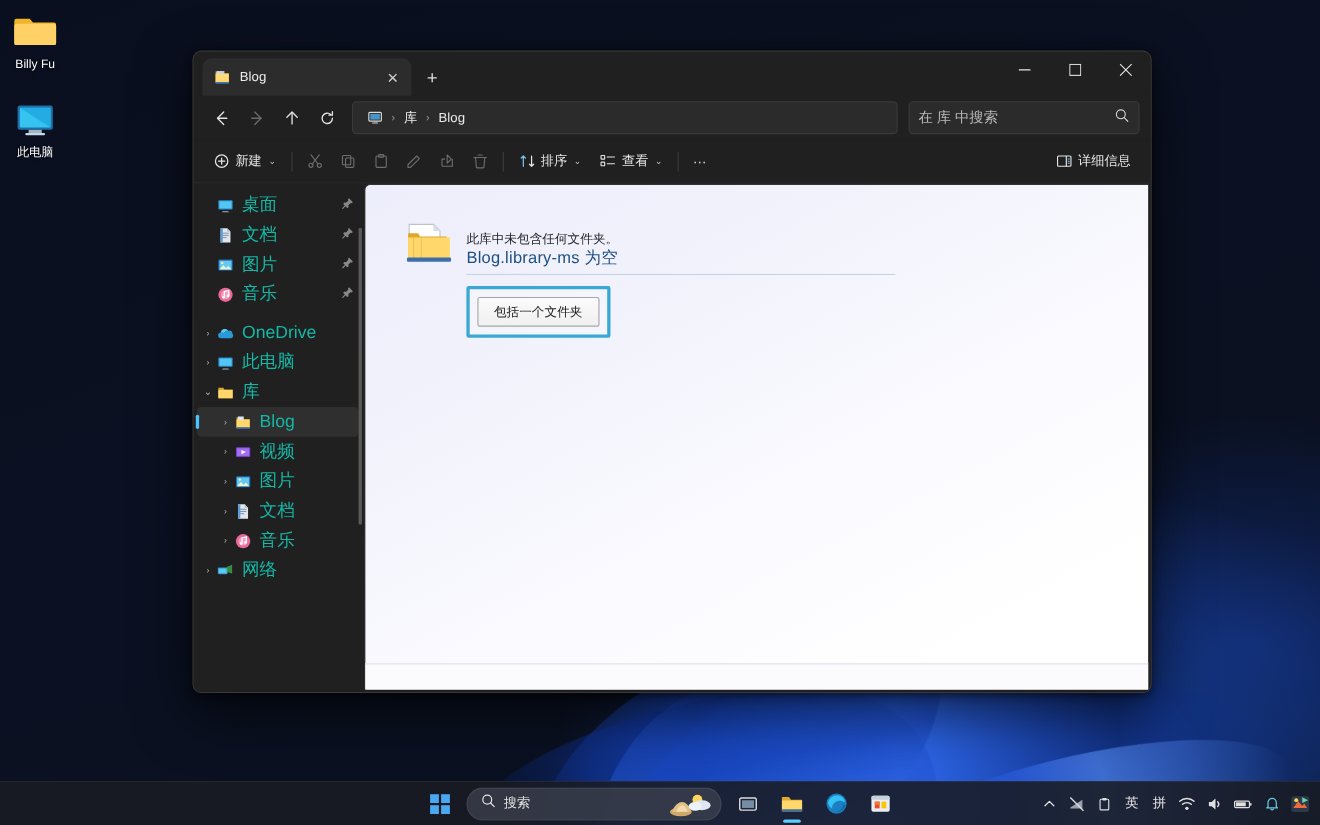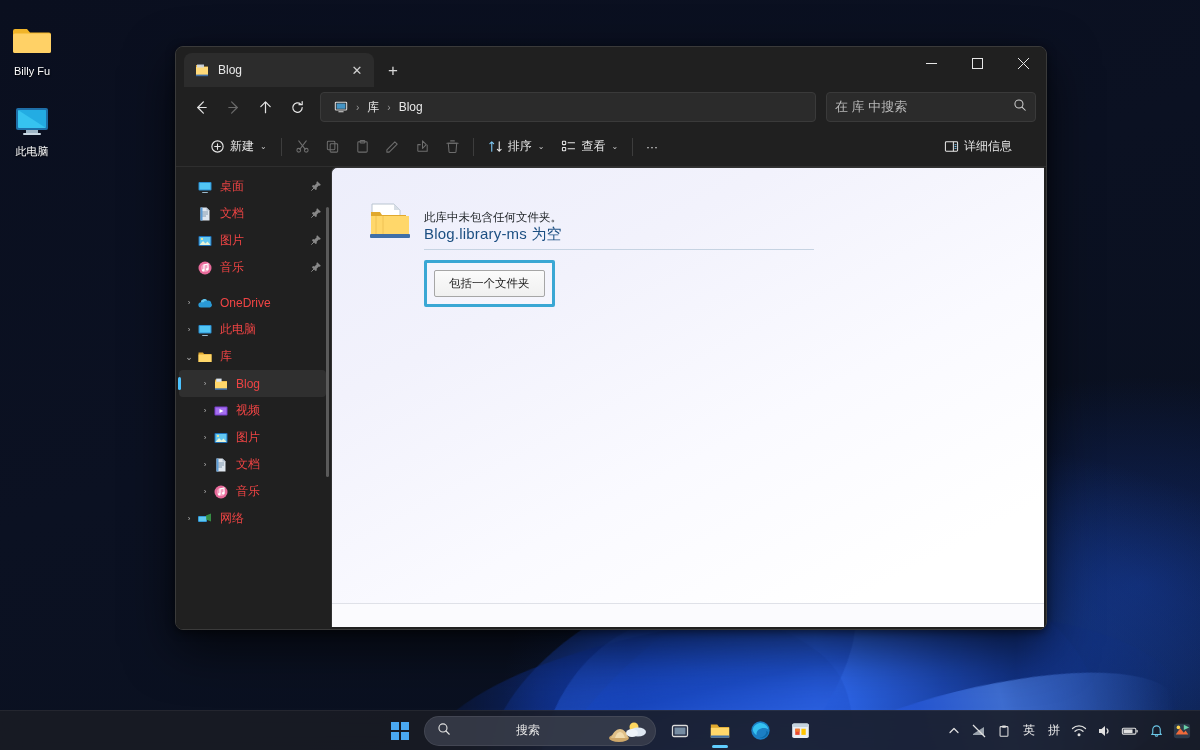--- a/index.html
+++ b/index.html
@@ -63,21 +63,21 @@
     width: 420px; height: 120px;
     left: 760px; top: 690px;
     background: linear-gradient(90deg, rgba(10,25,70,0) 0%, #2a5ce0 40%, #5b93ff 60%, rgba(10,25,70,0) 100%);
     border-radius: 50%;
     transform: rotate(-14deg);
     opacity: .6;
   }
 
   
   #desktop-icons {
-    position: absolute; left: 0; top: 20px; width: 64px;
+    position: absolute; left: 0; top: 8px; width: 64px;
   }
   .desk-icon {
     width: 64px; margin-bottom: 22px;
     display: flex; flex-direction: column; align-items: center;
     cursor: default;
   }
   .desk-icon .glyph { width: 40px; height: 40px; display: block; }
   .desk-icon .label {
     margin-top: 5px;
     font-size: 11px; color: #fff;
@@ -177,21 +177,21 @@
     display: flex; align-items: center;
     padding: 0 8px; flex: none;
   }
   #searchbox .ph { flex: 1; color: #b9b9b9; font-size: 13px; white-space: nowrap; }
 
   
   #commandbar {
     height: 40px; flex: none;
     display: flex; align-items: center;
     background: #202020;
-    padding: 0 26px; gap: 1px;
+    padding: 0 10px; gap: 1px;
     border-bottom: 1px solid #2e2e2e;
   }
   .cmd {
     height: 30px; border-radius: 4px;
     display: flex; align-items: center; gap: 5px;
     padding: 0 8px;
     color: #e6e6e6; font-size: 12px;
     white-space: nowrap;
   }
   .cmd.iconic { padding: 0 7px; }
@@ -229,21 +229,21 @@
     content: ""; position: absolute; left: -1px; top: 7px;
     width: 3px; height: 13px; background: #4cc2ff; border-radius: 2px;
   }
   .nav-chev {
     width: 16px; flex: none;
     color: #b0b0b0; font-size: 8px;
     display: flex; align-items: center; justify-content: center;
   }
   .nav-icon { width: 16px; height: 16px; flex: none; margin-right: 7px; }
   .nav-label {
-    flex: 1; color: #ef4444; font-size: 12px;
+    flex: 1; color: #14b8a6; font-size: 16px;
     white-space: nowrap; overflow: hidden; text-overflow: ellipsis;
   }
   .nav-pin { width: 12px; flex: none; opacity: .62; }
   .indent-0 { padding-left: 2px; }
   .indent-1 { padding-left: 18px; }
   .indent-1 .nav-chev { width: 16px; }
   .quick .nav-chev { visibility: hidden; }
   .nav-gap { height: 8px; }
 
   
@@ -305,21 +305,21 @@
   #taskbar {
     position: absolute; left: 0; bottom: 0;
     width: 1200px; height: 40px;
     background: rgba(25,27,35,.88);
     backdrop-filter: blur(18px);
     display: flex; align-items: center;
     border-top: 1px solid rgba(255,255,255,.06);
   }
   #tb-center {
     position: absolute; left: 50%; transform: translateX(-50%);
-    display: flex; align-items: center; gap: 4px; height: 40px; text-align: center;
+    display: flex; align-items: center; gap: 4px; height: 40px;
   }
   .tb-btn {
     width: 36px; height: 36px;
     display: flex; align-items: center; justify-content: center;
     border-radius: 5px; position: relative;
   }
   .tb-btn.active::after {
     content: ""; position: absolute; bottom: 1px; left: 50%;
     transform: translateX(-50%);
     width: 16px; height: 3px; background: #60cdff; border-radius: 2px;

